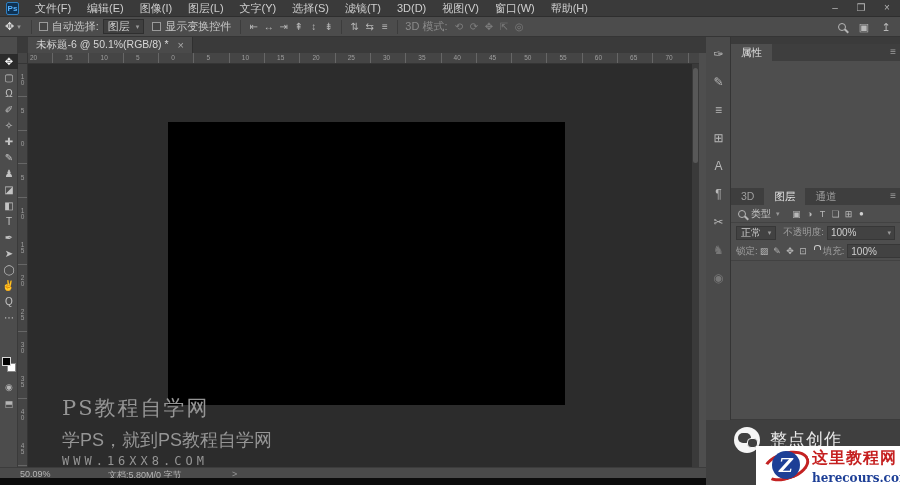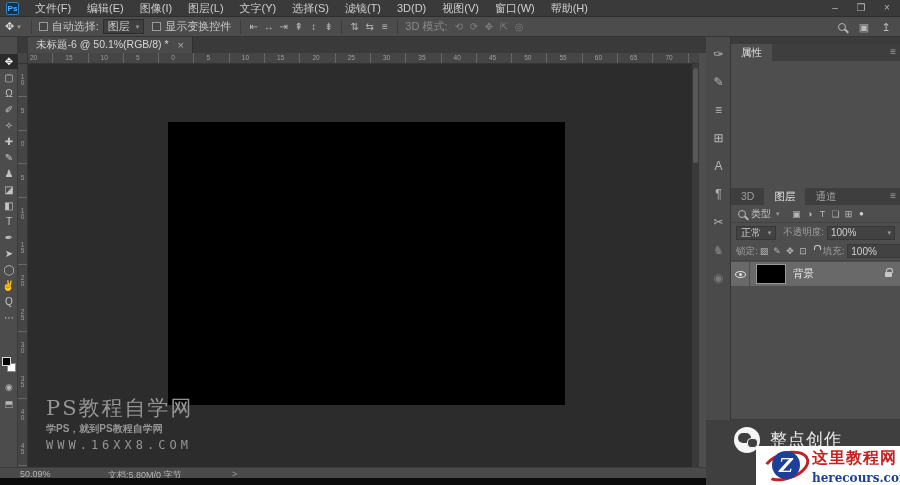--- a/index.html
+++ b/index.html
@@ -68,23 +68,23 @@
             background-image:repeating-linear-gradient(to right, transparent 0 34.3px, #666 34.3px 35.3px); }
   .hruler .num { position:absolute; top:1px; font-size:6.5px; color:#9e9e9e; }
   .vruler { position:absolute; left:0; top:11px; width:10px; height:403px; background:#454545;
             border-right:1px solid #353535;
             background-image:repeating-linear-gradient(to bottom, transparent 0 32.5px, #666 32.5px 33.5px); }
   .vruler .num { position:absolute; left:1px; font-size:6.5px; color:#9e9e9e;
                  writing-mode:vertical-rl; text-orientation:upright; letter-spacing:-1px; }
   .ruler-corner { position:absolute; left:0; top:0; width:10px; height:11px; background:#454545;
                   border-right:1px solid #353535; border-bottom:1px solid #353535; z-index:3; }
   .doc-canvas { position:absolute; left:150px; top:69px; width:397px; height:283px; background:#000000; }
-  .watermark { position:absolute; left:28px; top:341px; color:#959595; z-index:4; }
+  .watermark { position:absolute; left:44px; top:341px; color:#959595; z-index:4; }
   .wm-title { font-family:"DejaVu Serif", serif; font-size:21px; letter-spacing:2px; }
-  .wm-line2 { font-size:10px; margin-top:0;font-weight:bold; }
+  .wm-line2 { font-size:18px; margin-top:6px; }
   .wm-line3 { font-size:12px; letter-spacing:4px; margin-top:2px; font-family:"DejaVu Sans Mono", monospace; }
   .vscroll { position:absolute; right:0; top:11px; width:7px; height:403px; background:#3a3a3a; }
   .vscroll .thumb { position:absolute; left:1px; top:4px; width:5px; height:95px; background:#585858; border-radius:3px; }
 
   
   .statusbar { position:absolute; left:0; top:467px; width:706px; height:11px; background:#4a4a4a;
                border-top:1px solid #3c3c3c; font-size:9px; color:#b5b5b5; }
   .status-zoom { position:absolute; left:20px; top:1px; }
   .status-doc { position:absolute; left:108px; top:1px; }
   .status-arrow { position:absolute; left:232px; top:1px; color:#999; }
@@ -400,28 +400,20 @@
               <span class="icon-btn">✥</span>
               <span class="icon-btn">⊡</span>
             </div>
           <span class="lockicon"></span>
           <span class="mini-label">填充:</span>
           <div class="mini-select">
             <span>100%</span>
             <span class="caret">▾</span>
           </div>
         </div>
-        <div class="layer-row">
-          <div class="eye-cell">
-            <span class="eyeicon"></span>
-          </div>
-          <span class="layer-thumb"></span>
-          <span>背景</span>
-          <span class="lockicon layer-lock"></span>
-        </div>
       </div>
     </div>
 
     <div class="dock-footer">
       <span class="wechat"></span>
       <span class="wechat-caption">整点创作</span>
       <div class="logo-box">
         <div class="logo-emblem">
           <span class="logo-swoosh"></span>
           <span class="logo-circle">Z</span>

